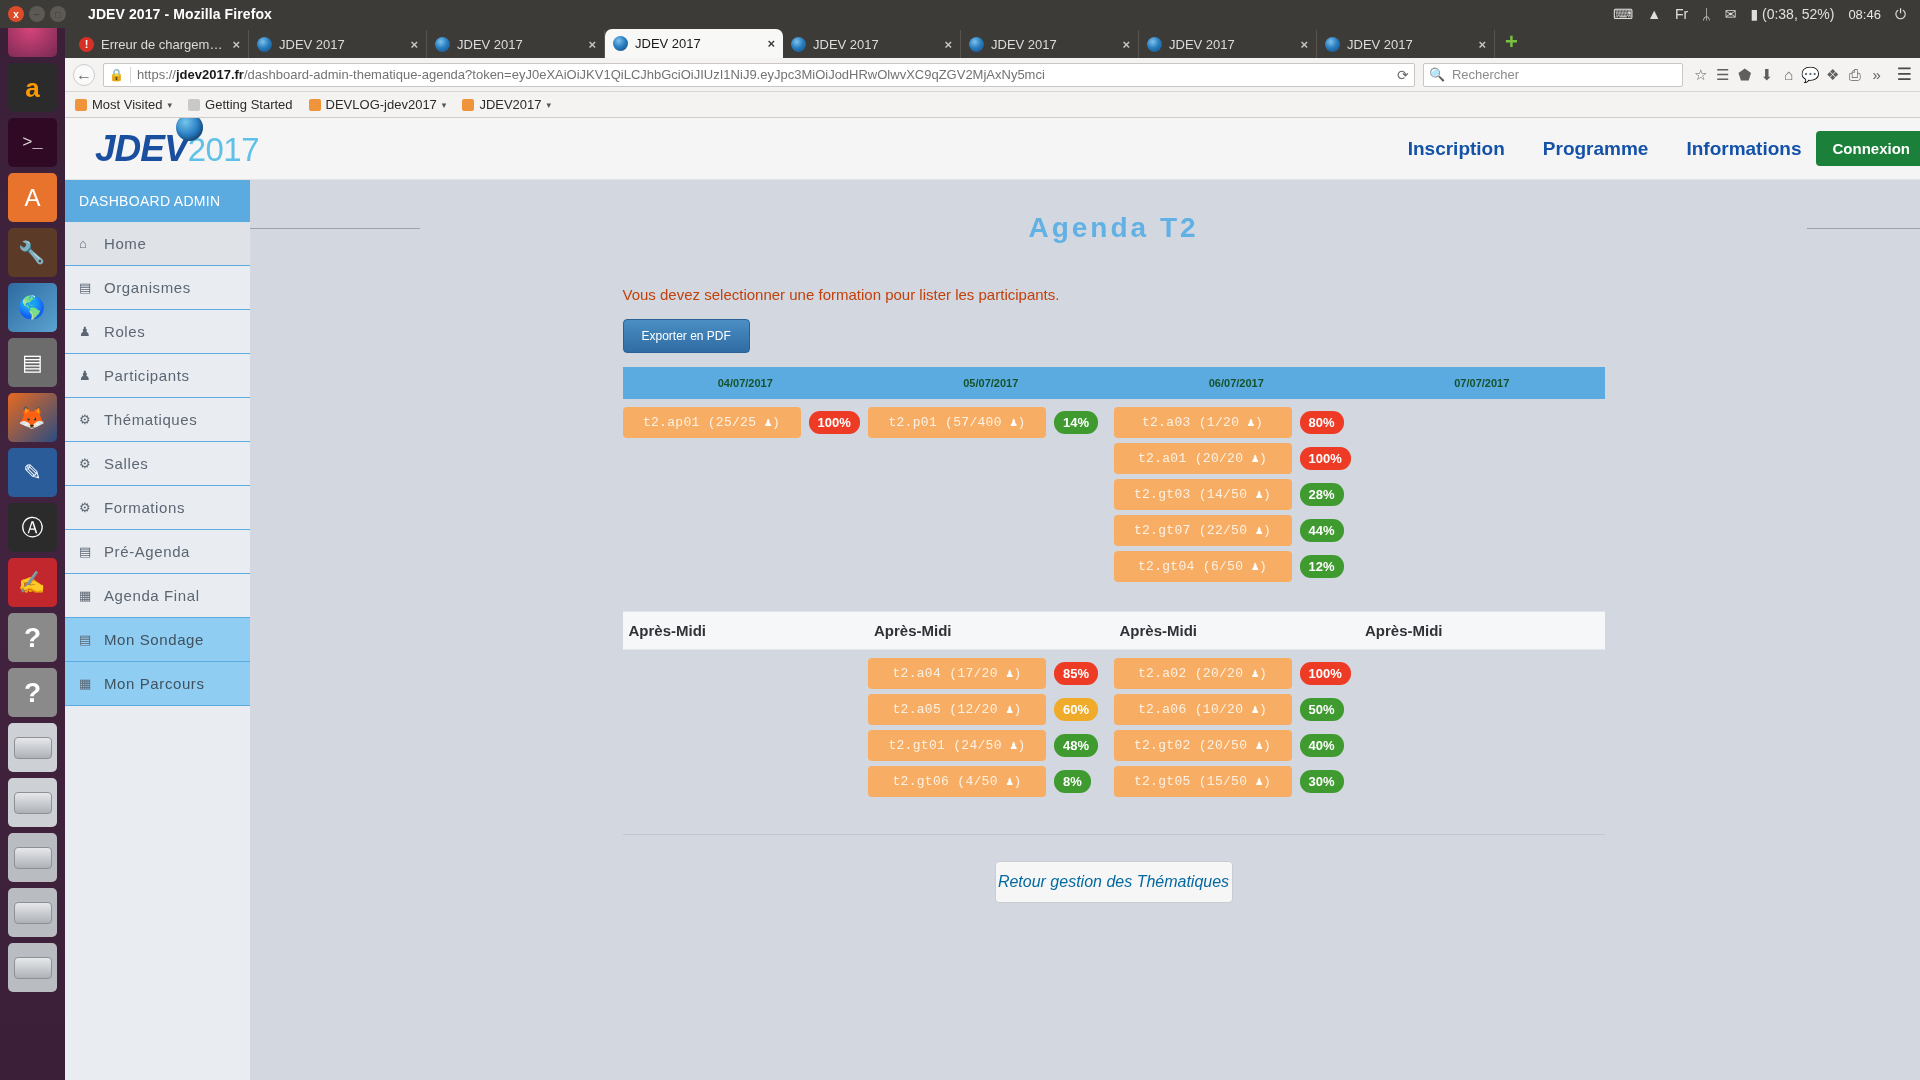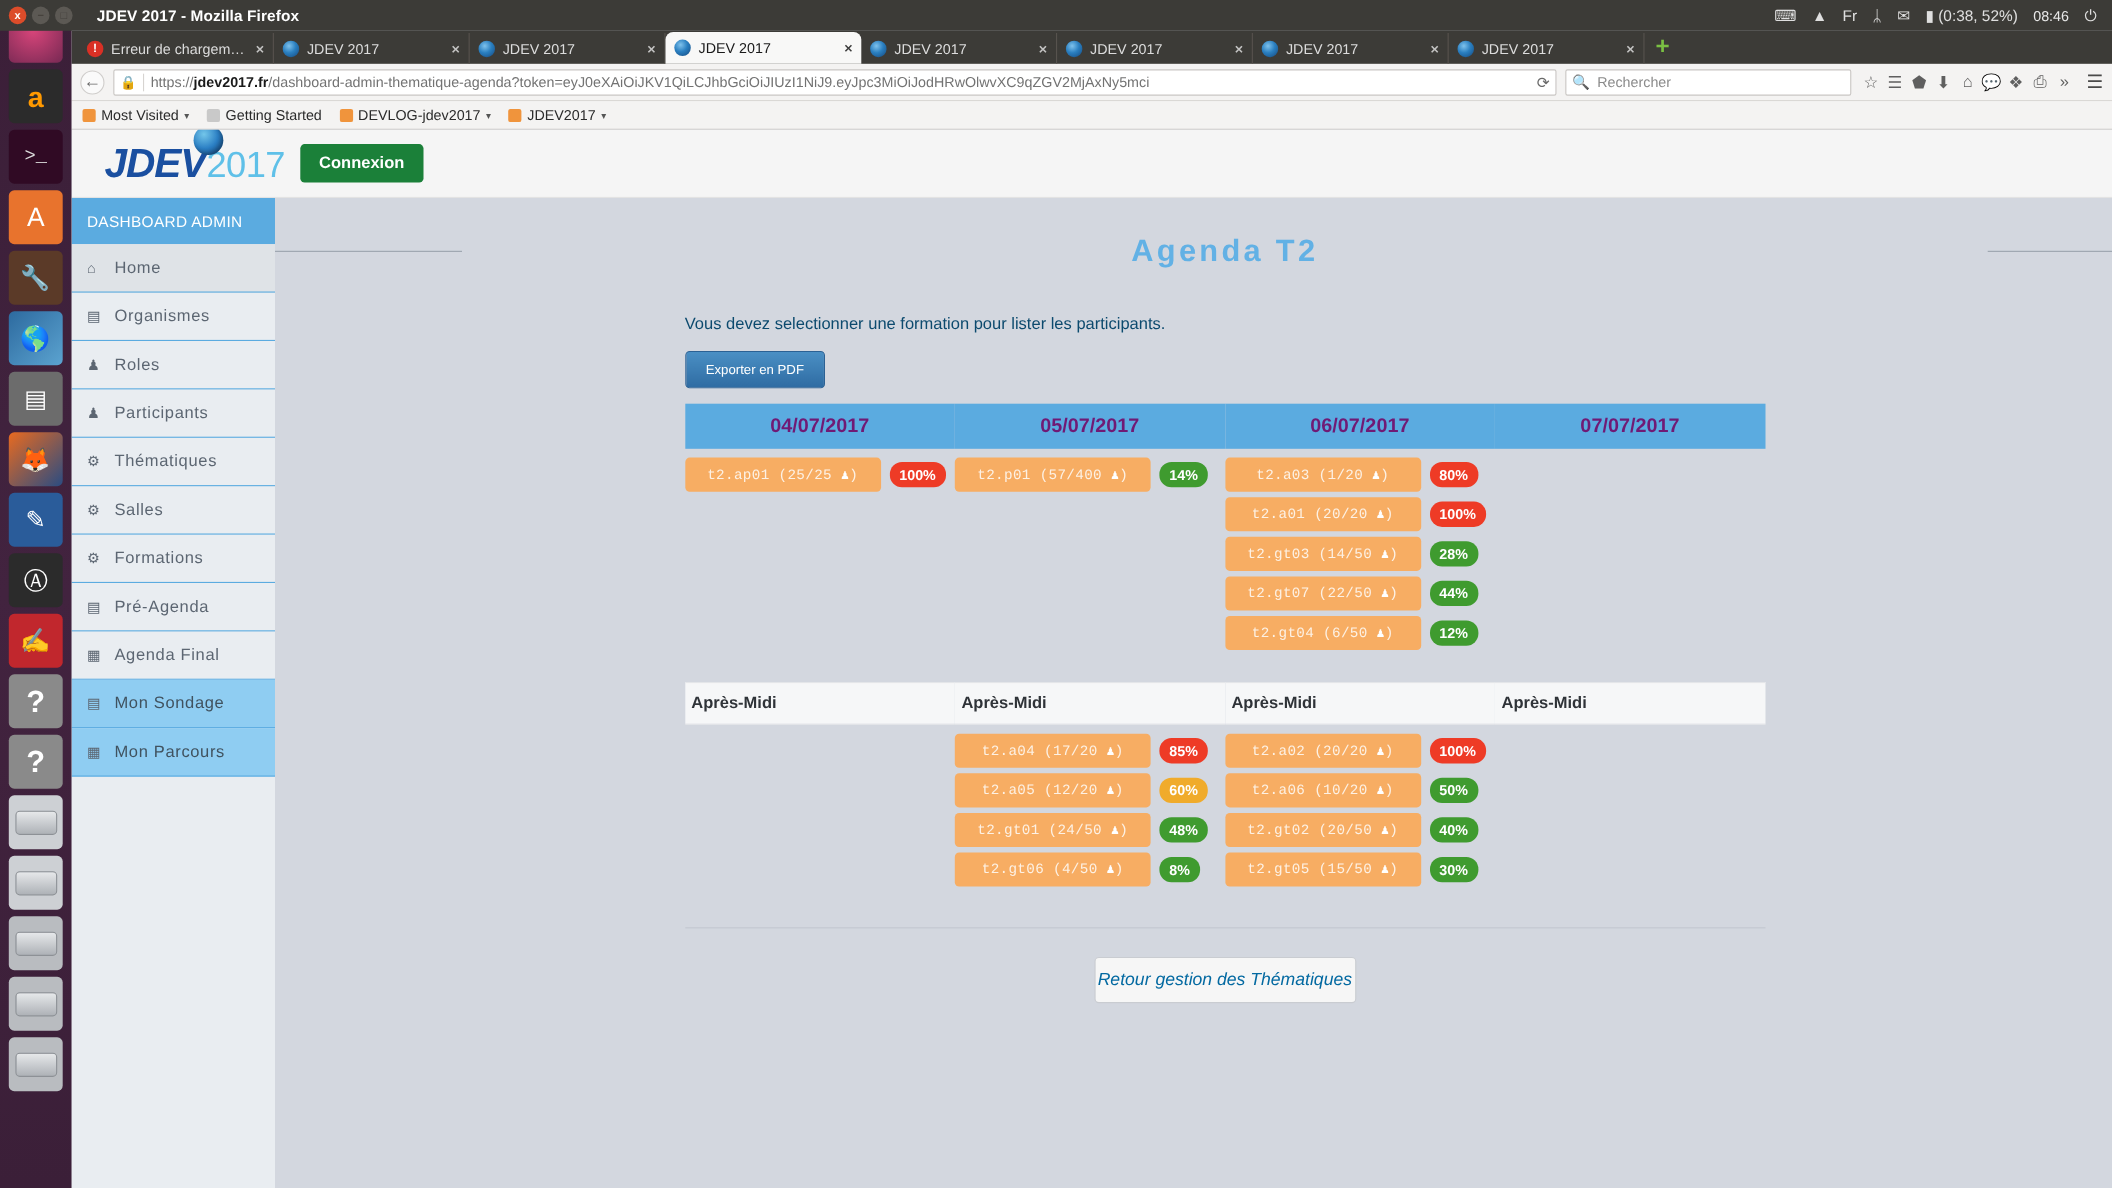--- a/index.html
+++ b/index.html
@@ -183,30 +183,30 @@
   #main { flex: 1; padding: 0 0 0 0; position: relative; }
   #title-row {
     display: flex; align-items: center; justify-content: space-between; gap: 6px;
     margin-top: 32px;
   }
   #title-row .rule { height: 1px; background: #9ba3ad; width: 170px; }
   #page-title {
     color: #62b1e5; font-size: 28px; font-weight: bold; letter-spacing: 3px;
   }
   #content-wrap { width: 982px; margin: 0 auto; padding-top: 42px; }
-  #hint { font-size: 15px; color: #0c4a6e; margin-bottom: 16px; }
+  #hint { font-size: 15px; color: #c2410c; margin-bottom: 16px; }
   #btn-export {
     display: inline-block; background: linear-gradient(#4a8fc4, #2f6ca3);
     color: #fff; font-size: 12px; padding: 9px 18px; border-radius: 4px;
     border: 1px solid #2b6194; margin-bottom: 14px;
   }
 
   table#agenda { width: 982px; border-collapse: collapse; table-layout: fixed; }
   table#agenda th.daycol {
-    background: #5babe0; color: #701a75; font-size: 18px; font-weight: bold;
+    background: #5babe0; color: #14532d; font-size: 11px; font-weight: bold;
     padding: 10px 0; text-align: center; border: none;
   }
   table#agenda td.slot-label {
     background: #f6f7f8; font-size: 15px; font-weight: bold; color: #2f3338;
     padding: 10px 0 10px 6px; border-top: 1px solid #e4e6e9; border-bottom: 1px solid #e4e6e9;
   }
   table#agenda td.cell { vertical-align: top; padding: 8px 6px 10px 0; }
   .sess-row { display: flex; align-items: center; gap: 8px; margin-bottom: 5px; }
   .sess-pill {
     background: #f7ad63; color: #fdf1e4; border-radius: 4px;
@@ -404,20 +404,25 @@
     </div>
 
   <div id="page">
 
     <div id="site-header">
       <div id="logo">
         <span class="jdev">JDEV</span>
         <span class="yr">2017</span>
         <span class="globe"></span>
       </div>
+      <div id="site-nav">
+          <a href="#">Inscription</a>
+          <a href="#">Programme</a>
+          <a href="#">Informations</a>
+        </div>
       <div id="btn-connexion">Connexion</div>
     </div>
 
     <div id="body-area">
 
       <div id="sidebar">
         <div id="sb-title">DASHBOARD ADMIN</div>
         <div id="sb-items">
             <div class="sb-item active-home">
               <span class="sico">⌂</span>

